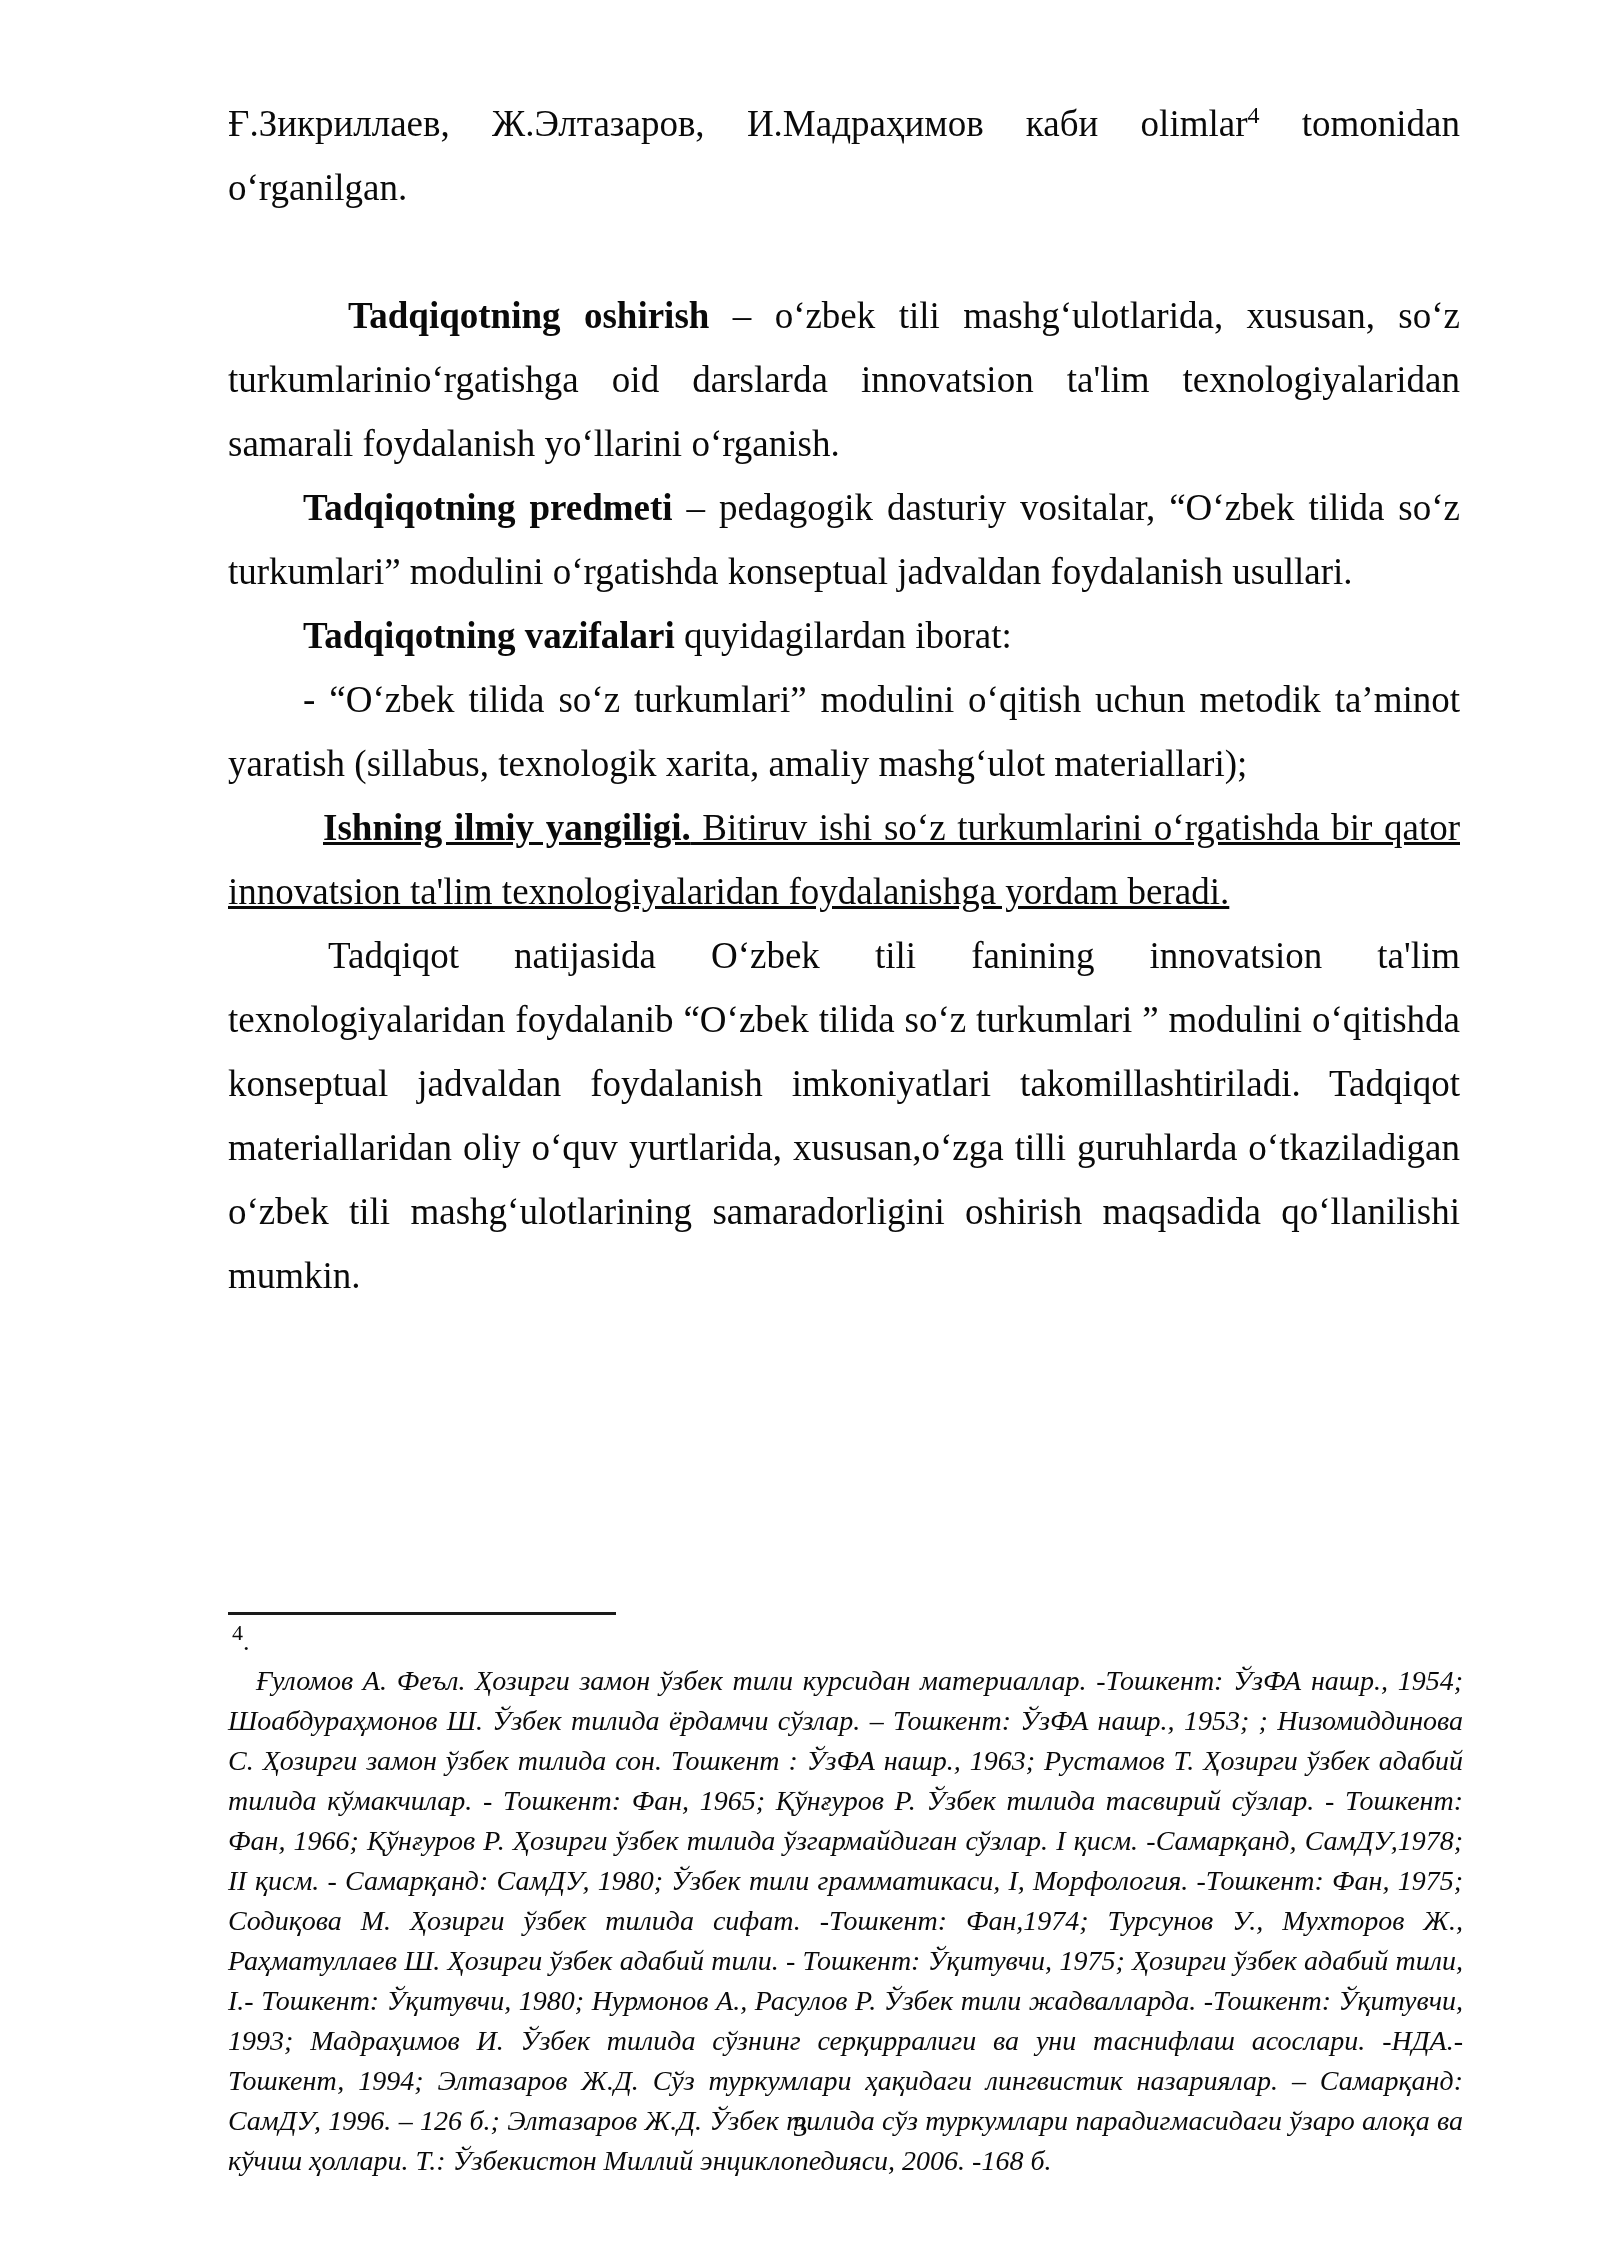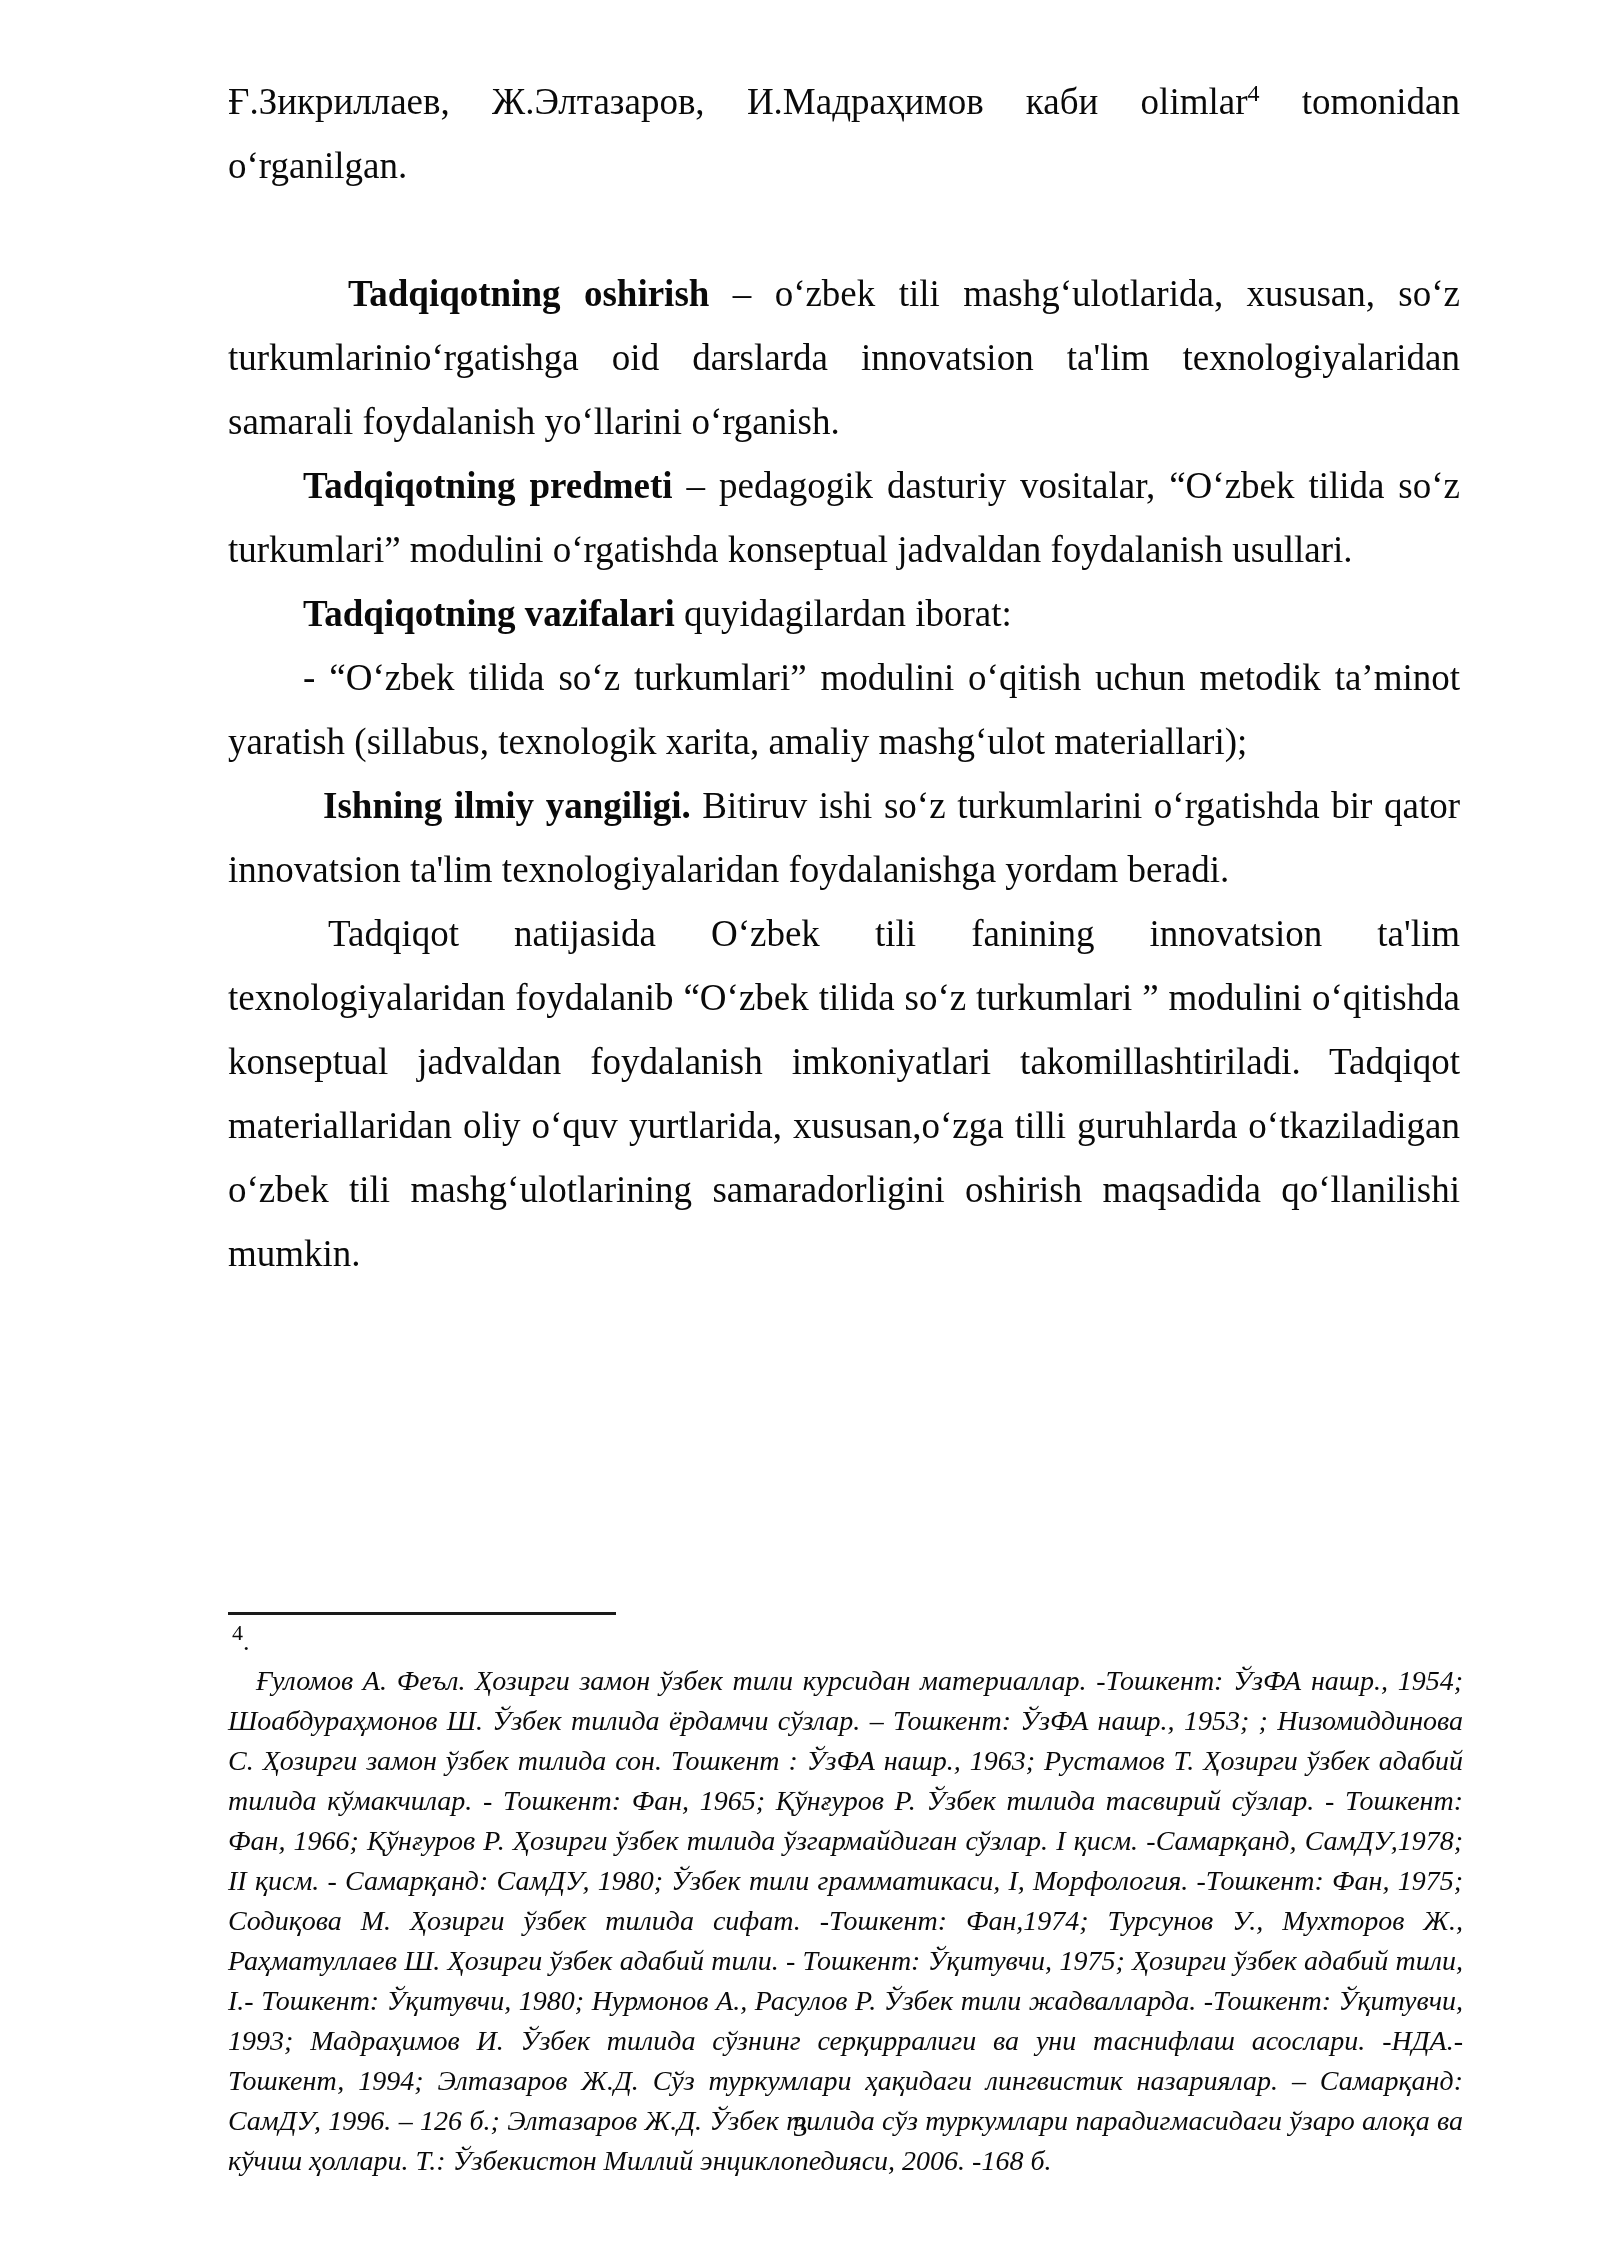--- a/index.html
+++ b/index.html
@@ -11,31 +11,31 @@
     position: relative;
     width: 1600px;
     height: 2262px;
     background: #ffffff;
     color: #0a0a0a;
     font-family: "Liberation Serif", "DejaVu Serif", serif;
     overflow: hidden;
   }
   .doc-body {
     position: absolute;
-    top: 70px;
+    top: 92px;
     left: 228px;
     width: 1232px;
     font-size: 37px;
     line-height: 64px;
     text-align: justify;
   }
   .doc-body p { margin: 0; }
   .p-continuation { margin-bottom: 64px !important; }
   .ind-sm  { text-indent: 75px; }
-  .ind-md  { text-indent: 95px; }
+  .ind-md  { text-indent: 95px; text-decoration: underline; }
   .ind-md2 { text-indent: 100px; }
   .ind-lg  { text-indent: 120px; }
   .lead { font-weight: bold; }
   sup.fn-ref {
     font-size: 24px;
     line-height: 0;
     vertical-align: super;
   }
   .footnote-area {
     position: absolute;

